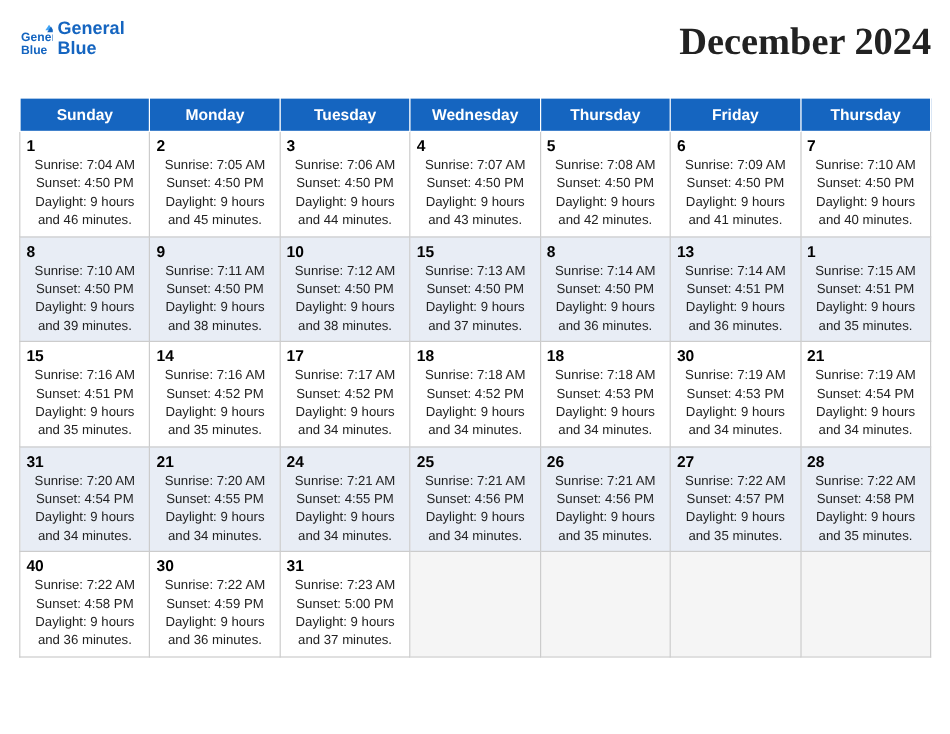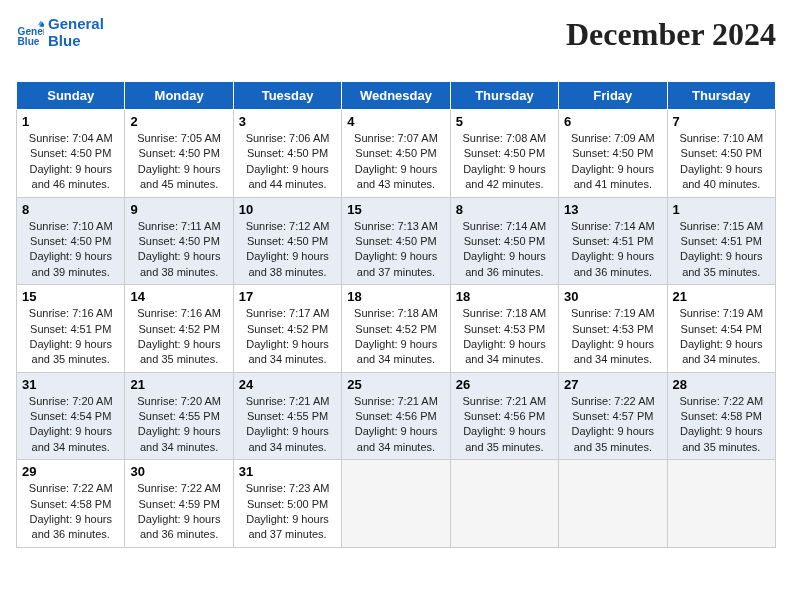--- a/index.html
+++ b/index.html
@@ -234,21 +234,21 @@
           <span class="day-number">27</span>
           <div class="day-detail">Sunrise: 7:22 AM<br>Sunset: 4:57 PM<br>Daylight: 9 hours and 35 minutes.</div>
         </td>
         <td>
           <span class="day-number">28</span>
           <div class="day-detail">Sunrise: 7:22 AM<br>Sunset: 4:58 PM<br>Daylight: 9 hours and 35 minutes.</div>
         </td>
       </tr>
       <tr>
         <td>
-          <span class="day-number">29</span>
+          <span class="day-number">40</span>
           <div class="day-detail">Sunrise: 7:22 AM<br>Sunset: 4:58 PM<br>Daylight: 9 hours and 36 minutes.</div>
         </td>
         <td>
           <span class="day-number">30</span>
           <div class="day-detail">Sunrise: 7:22 AM<br>Sunset: 4:59 PM<br>Daylight: 9 hours and 36 minutes.</div>
         </td>
         <td>
           <span class="day-number">31</span>
           <div class="day-detail">Sunrise: 7:23 AM<br>Sunset: 5:00 PM<br>Daylight: 9 hours and 37 minutes.</div>
         </td>

